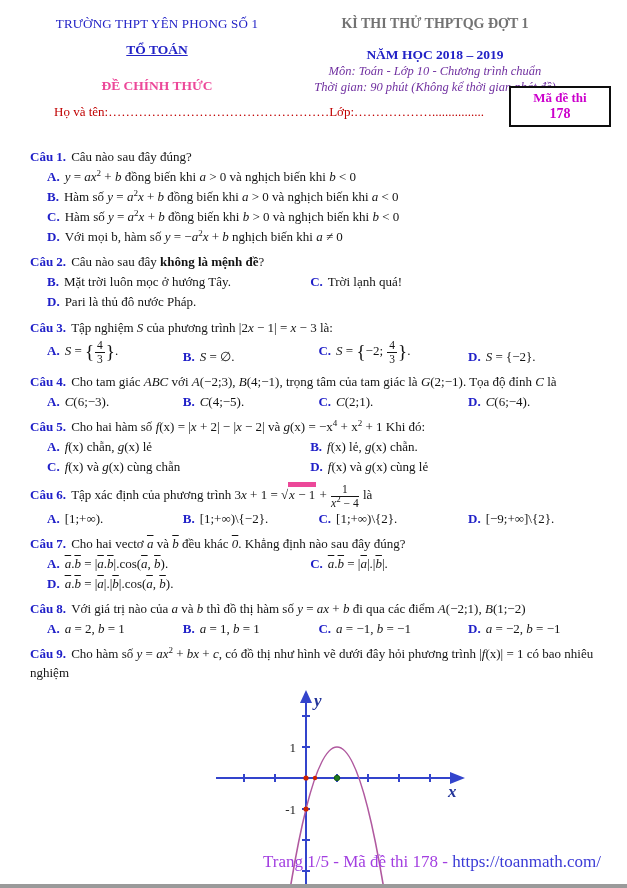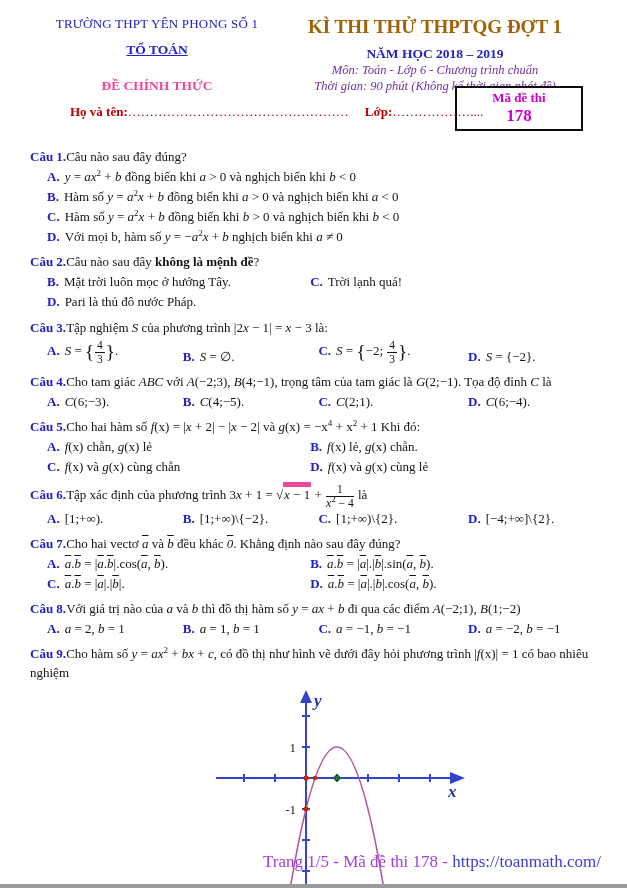--- a/index.html
+++ b/index.html
@@ -6,35 +6,35 @@
   .page{width:627px;height:884px;margin:0 auto;background:#ffffff;position:relative;
         font-family:"Liberation Serif","DejaVu Serif",serif;font-size:13px;color:#141414;
         overflow:hidden;}
   
   .hdr{position:relative;height:142px;}
   .hdr-left{position:absolute;left:28px;top:16px;width:258px;text-align:center;}
   .hdr-right{position:absolute;left:292px;top:16px;width:286px;text-align:center;}
   .school{color:#2222c6;font-size:13px;letter-spacing:.2px;}
   .dept{color:#2222c6;font-weight:bold;text-decoration:underline;font-size:13.5px;margin-top:10px;}
   .official{color:#ec4899;font-weight:bold;font-size:13.5px;margin-top:20px;}
-  .exam{color:#a16207;font-weight:bold;font-size:19px;}
-  .year{color:#2222c6;font-weight:bold;font-size:13.5px;margin-top:8px;}
+  .exam{color:#737373;font-weight:bold;font-size:14px;}
+  .year{color:#2222c6;font-weight:bold;font-size:13.5px;margin-top:15px;}
   .subject,.duration{color:#7030a0;font-style:italic;font-size:12.5px;margin-top:1px;}
-  .codebox{position:absolute;right:44px;top:86px;width:92px;border:2px solid #0d0d0d;
-           text-align:center;padding:2px 16px 3px;background:#fff;}
+  .codebox{position:absolute;right:16px;top:86px;width:92px;border:2px solid #0d0d0d;
+           text-align:center;padding:2px 3px 3px;background:#fff;}
   .codebox .cl{color:#cc00cc;font-weight:bold;font-size:13px;}
-  .codebox .cv{color:#cc00cc;font-weight:bold;font-size:17px;}
+  .codebox .cv{color:#cc00cc;font-weight:bold;font-size:14px;}
   .nameline{position:absolute;left:54px;top:104px;width:430px;white-space:nowrap;overflow:hidden;
             color:#c00000;font-size:13px;}
-  .nameline b{font-weight:bold;margin-left:16px;}
+  .nameline b{font-weight:normal;}
   
   .main{padding:6px 26px 0 30px;}
   .q{margin-bottom:6px;}
   .stem{line-height:1.45;}
-  .qlabel{color:#2020c8;font-weight:bold;}
+  .qlabel{color:#2020c8;font-weight:bold;margin-right:5px;}
   .opts{padding-left:17px;line-height:1.55;}
   .opts4{display:grid;grid-template-columns:24.5% 24.5% 27% 24%;align-items:end;}
   .opts2{display:grid;grid-template-columns:47.5% 52.5%;align-items:end;}
   .opt{padding-right:4px;}
   .olabel{color:#2020c8;font-weight:bold;margin-right:5px;}
   i{font-family:inherit;}
   sup{font-size:9px;line-height:0;}
   .frac{display:inline-flex;flex-direction:column;vertical-align:middle;text-align:center;
         line-height:1.1;font-size:11.5px;margin:0 1px;}
   .frac .fn{border-bottom:1px solid #141414;padding:0 2px;display:block;}
@@ -54,21 +54,21 @@
 
   <div class="hdr">
     <div class="hdr-left">
       <div class="school">TRƯỜNG THPT YÊN PHONG SỐ 1</div>
       <div class="dept">TỔ TOÁN</div>
       <div class="official">ĐỀ CHÍNH THỨC</div>
     </div>
     <div class="hdr-right">
       <div class="exam">KÌ THI THỬ THPTQG ĐỢT 1</div>
       <div class="year">NĂM HỌC 2018 – 2019</div>
-      <div class="subject">Môn: Toán - Lớp 6 - Chương trình chuẩn</div>
+      <div class="subject">Môn: Toán - Lớp 10 - Chương trình chuẩn</div>
       <div class="duration">Thời gian: 90 phút (Không kể thời gian phát đề)</div>
     </div>
     <div class="codebox">
       <div class="cl">Mã đề thi</div>
       <div class="cv">178</div>
     </div>
     <div class="nameline">
       <b>Họ và tên:</b><span>……………………………………………</span><b>Lớp:</b><span>……………….............................…</span>
     </div>
   </div>
@@ -132,29 +132,28 @@
 
     <div class="q">
       <div class="stem"><b class="qlabel">Câu 6.</b><span>Tập xác định của phương trình 3<i>x</i> + 1 = <span class="sqrt">√<span class="ol"><i>x</i> − 1</span></span> + <span class="frac">
               <span class="fn">1</span>
               <span><i>x</i><sup>2</sup> − 4</span>
             </span> là</span></div>
       <div class="opts opts4">
         <div class="opt"><b class="olabel">A.</b><span>[1;+∞).</span></div>
         <div class="opt"><b class="olabel">B.</b><span>[1;+∞)\{−2}.</span></div>
         <div class="opt"><b class="olabel">C.</b><span>[1;+∞)\{2}.</span></div>
-        <div class="opt"><b class="olabel">D.</b><span>[−4;+∞]\{2}.</span></div>
+        <div class="opt"><b class="olabel">D.</b><span>[−9;+∞]\{2}.</span></div>
       </div>
     </div>
 
     <div class="q">
       <div class="stem"><b class="qlabel">Câu 7.</b><span>Cho hai vectơ <span class="vec">a</span> và <span class="vec">b</span> đều khác <span class="vec">0</span>. Khẳng định nào sau đây đúng?</span></div>
       <div class="opts opts2">
         <div class="opt"><b class="olabel">A.</b><span><span class="vec">a</span>.<span class="vec">b</span> = |<span class="vec">a</span>.<span class="vec">b</span>|.cos(<span class="vec">a</span>, <span class="vec">b</span>).</span></div>
-        <div class="opt"><b class="olabel">B.</b><span><span class="vec">a</span>.<span class="vec">b</span> = |<span class="vec">a</span>|.|<span class="vec">b</span>|.sin(<span class="vec">a</span>, <span class="vec">b</span>).</span></div>
         <div class="opt"><b class="olabel">C.</b><span><span class="vec">a</span>.<span class="vec">b</span> = |<span class="vec">a</span>|.|<span class="vec">b</span>|.</span></div>
         <div class="opt"><b class="olabel">D.</b><span><span class="vec">a</span>.<span class="vec">b</span> = |<span class="vec">a</span>|.|<span class="vec">b</span>|.cos(<span class="vec">a</span>, <span class="vec">b</span>).</span></div>
       </div>
     </div>
 
     <div class="q">
       <div class="stem"><b class="qlabel">Câu 8.</b><span>Với giá trị nào của <i>a</i> và <i>b</i> thì đồ thị hàm số <i>y</i> = <i>ax</i> + <i>b</i> đi qua các điểm <i>A</i>(−2;1), <i>B</i>(1;−2)</span></div>
       <div class="opts opts4">
         <div class="opt"><b class="olabel">A.</b><span><i>a</i> = 2, <i>b</i> = 1</span></div>
         <div class="opt"><b class="olabel">B.</b><span><i>a</i> = 1, <i>b</i> = 1</span></div>

